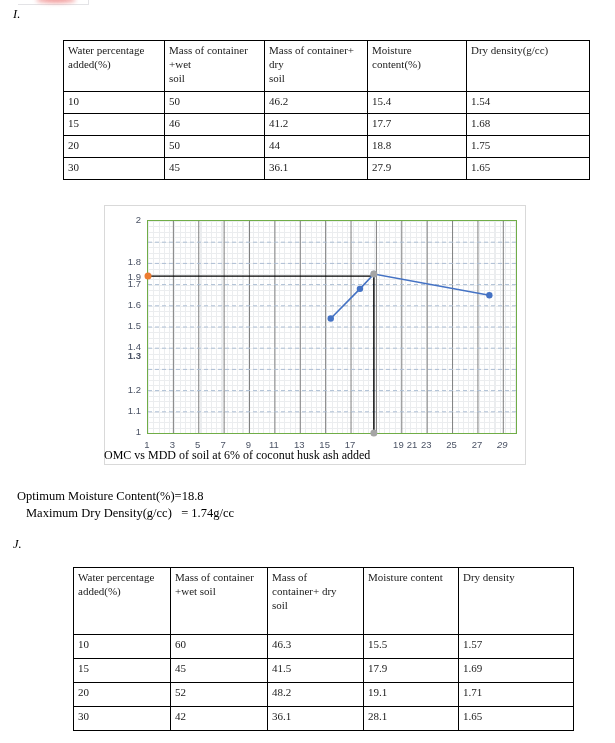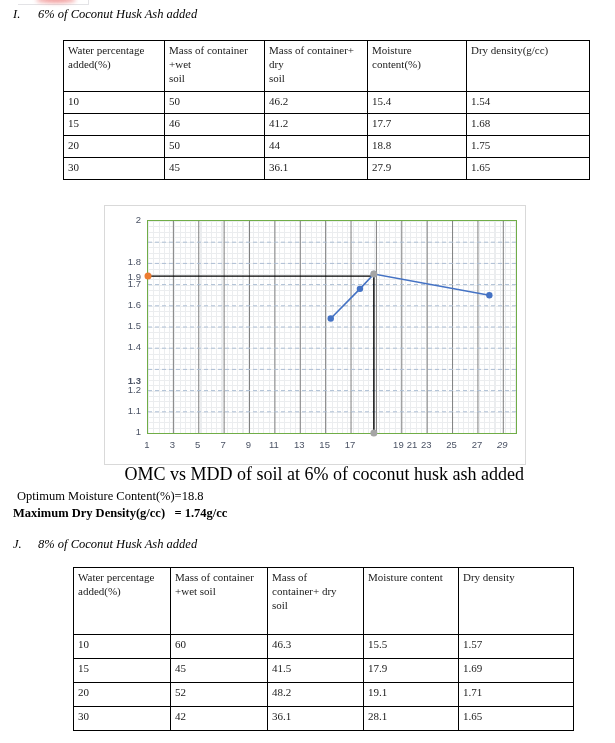--- a/index.html
+++ b/index.html
@@ -40,36 +40,35 @@
     border:1.5px solid #70ad47;
     background-image:
       repeating-linear-gradient(to right,#ebedef 0,#ebedef 1px,transparent 1px,transparent 5.25px),
       repeating-linear-gradient(to bottom,#ebedef 0,#ebedef 1px,transparent 1px,transparent 5.3px);
     background-color:#ffffff;}
   #plot svg{position:absolute;left:0;top:0;overflow:visible;}
   .ylab{position:absolute;left:0;width:36px;text-align:right;
     font-family:"Liberation Sans", sans-serif;font-size:9.5px;color:#4a5264;}
   .xlab{position:absolute;width:22px;text-align:center;top:233px;
     font-family:"Liberation Sans", sans-serif;font-size:9.5px;color:#4a5264;}
-  #chart-caption{position:absolute;left:104px;top:464px;width:420px;
-    text-align:right;font-size:18px;color:#000;}
+  #chart-caption{position:absolute;left:104px;top:448px;width:420px;
+    text-align:left;font-size:12px;color:#000;}
 
   .bodyline{position:absolute;font-size:12.5px;color:#000;white-space:pre;}
   #omc-line{left:17px;top:489px;}
-  #mdd-line{left:13px;top:506px;font-weight:bold;}
+  #mdd-line{left:26px;top:506px;}
 </style>
 </head>
 <body>
 
 <div class="artifact-box"></div>
 <div class="artifact-pink"></div>
 
 <div class="heading" id="heading-i">
   <span class="numeral">I.</span>
-  <span>6% of Coconut Husk Ash added</span>
 </div>
 
 <div class="tablewrap" id="t1wrap">
   <table id="t1">
     <colgroup>
         <col>
         <col>
         <col>
         <col>
         <col>
@@ -162,21 +161,21 @@
     </div>
   <div id="ylabs"></div>
   <div id="xlabs"></div>
 <div class="ylab" style="top: 8px;">2</div>
     <div class="ylab" style="top: 29.2px; margin-top: 36px;">1.9</div>
     <div class="ylab" style="top: 50.4px;">1.8</div>
     <div class="ylab" style="top: 71.6px;">1.7</div>
     <div class="ylab" style="top: 92.8px;">1.6</div>
     <div class="ylab" style="top: 114px;">1.5</div>
     <div class="ylab" style="top: 135.2px;">1.4</div>
-    <div class="ylab" style="top: 169px; font-weight: bold;">1.3</div>
+    <div class="ylab" style="top: 144px; font-weight: bold;">1.3</div>
     <div class="ylab" style="top: 177.6px;">1.2</div>
     <div class="ylab" style="top: 198.8px;">1.1</div>
     <div class="ylab" style="top: 220px;">1</div>
     <div class="xlab" style="left: 31px;">1</div>
     <div class="xlab" style="left: 56.3793px;">3</div>
     <div class="xlab" style="left: 81.7586px;">5</div>
     <div class="xlab" style="left: 107.138px;">7</div>
     <div class="xlab" style="left: 132.517px;">9</div>
     <div class="xlab" style="left: 157.897px;">11</div>
     <div class="xlab" style="left: 183.276px;">13</div>
@@ -189,21 +188,20 @@
     <div class="xlab" style="left: 360.931px;">27</div>
     <div class="xlab" style="left: 386.31px; font-style: italic;">29</div>
   </div>
 <div id="chart-caption">OMC vs MDD of soil at 6% of coconut husk ash added</div>
 
 <div class="bodyline" id="omc-line">Optimum Moisture Content(%)=18.8</div>
 <div class="bodyline" id="mdd-line">Maximum Dry Density(g/cc)   = 1.74g/cc</div>
 
 <div class="heading" id="heading-j">
   <span class="numeral">J.</span>
-  <span>8% of Coconut Husk Ash added</span>
 </div>
 
 <div class="tablewrap" id="t2wrap">
   <table id="t2">
     <colgroup>
         <col>
         <col>
         <col>
         <col>
         <col>

